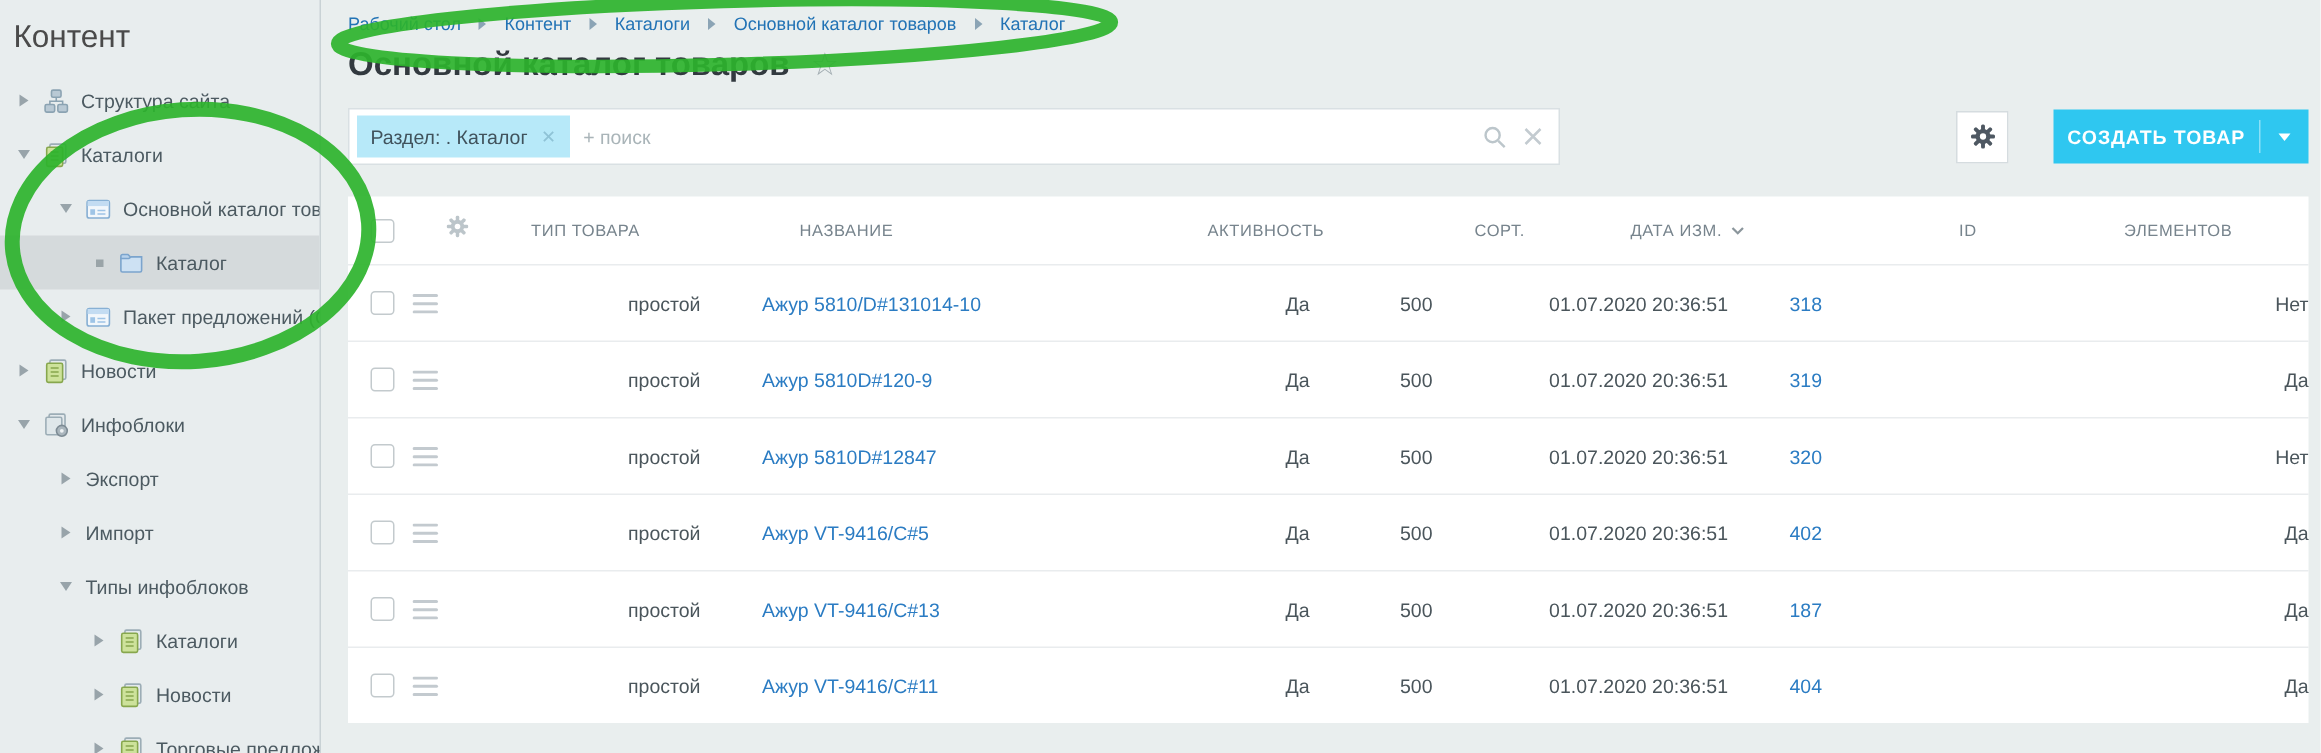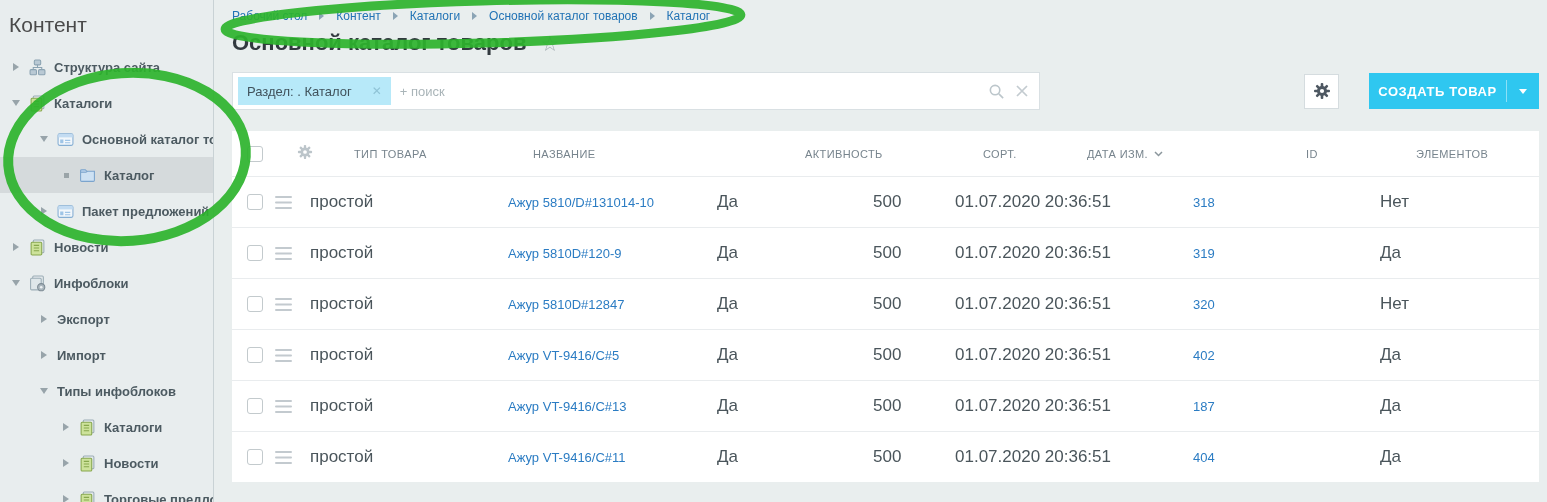--- a/index.html
+++ b/index.html
@@ -16,39 +16,39 @@
   .tree-item.selected { background:#d5dadc; }
   .lvl0 { padding-left:10px; }
   .lvl1 { padding-left:38px; }
   .lvl2 { padding-left:60px; }
   .tw { width:12px; display:flex; justify-content:center; flex:none; }
   .arr-right { width:0; height:0; border-left:6px solid #98a4aa; border-top:4px solid transparent; border-bottom:4px solid transparent; }
   .arr-down { width:0; height:0; border-top:6px solid #98a4aa; border-left:4px solid transparent; border-right:4px solid transparent; }
   .bullet { width:5px; height:5px; background:#9aa4a8; }
   .ticon { width:17px; height:17px; margin-left:7px; flex:none; }
   .ticon svg { width:17px; height:17px; display:block; }
-  .tlabel { margin-left:8px; font-size:13px; color:#4c5a61; white-space:nowrap;font-weight:bold; }
+  .tlabel { margin-left:8px; font-size:13px; color:#4c5a61; white-space:nowrap; }
   .noicon .tlabel { margin-left:7px; }
 
   
   .main { position:absolute; left:215px; top:0; right:0; bottom:0; }
 
   .breadcrumb { display:flex; align-items:center; gap:12px; padding:9px 0 0 17px; }
   .crumb { font-size:12px; color:#2273b5; cursor:pointer; white-space:nowrap; }
   .crumb-sep { width:0; height:0; border-left:5px solid #8ba4b5; border-top:4px solid transparent; border-bottom:4px solid transparent; }
 
   .title-row { display:flex; align-items:center; gap:14px; padding:7px 0 0 17px; }
   .page-title { font-size:22px; font-weight:700; color:#32393f; }
   .star { font-size:21px; color:#a3adb2; line-height:1; cursor:pointer; }
 
   .toolbar { display:flex; align-items:center; margin:16px 8px 0 17px; height:38px; }
   .filterbox { width:808px; height:38px; background:#fff; border:1px solid #d9e0e3;
                display:flex; align-items:center; padding:0 8px 0 5px; }
   .chip { background:#b7e9f9; height:28px; display:flex; align-items:center; padding:0 9px;
-          font-size:13px; color:#40525c; cursor:pointer;gap:11px; }
+          font-size:13px; color:#40525c; cursor:pointer; }
   .chip-x { margin-left:9px; color:#8fc3d6; font-size:12px; cursor:pointer; }
   .filter-input { flex:1; border:none; outline:none; background:transparent; margin-left:9px;
                   font-size:13px; color:#536067; font-family:"Liberation Sans",sans-serif; }
   .filter-input::placeholder { color:#a9b4b8; }
   .fi-icons { display:flex; align-items:center; gap:10px; margin-right:2px; }
   .fi-icons svg { display:block; cursor:pointer; }
 
   .gear-btn { margin-left:auto; width:35px; height:35px; background:#fff; border:1px solid #d5dcdf;
               display:flex; align-items:center; justify-content:center; cursor:pointer; }
   .create-btn { margin-left:30px; height:36px; width:170px; background:#2fc7f0; border:none;
@@ -58,21 +58,21 @@
   .create-caret-wrap { width:32px; display:flex; justify-content:center; }
   .create-caret { width:0; height:0; border-top:5px solid #fff; border-left:4px solid transparent; border-right:4px solid transparent; }
 
   
   .grid { margin:21px 8px 0 17px; background:#fff; }
   .grow { display:grid; grid-template-columns:28px 35px 157px 250px 156px 82px 197px 88px 140px 1fr;
           align-items:center; padding-left:15px; }
   .ghead { height:45px;gap:22px; }
   .ghead .hcell { font-size:11px; color:#77848d; letter-spacing:.4px; font-weight:400; cursor:pointer; }
   .gbody .grow { height:51px; border-top:1px solid #e9ecee; }
-  .cell { font-size:17px; color:#4a555b; }
+  .cell { font-size:13px; color:#4a555b;text-align:right; }
   .cell-link { font-size:13px; color:#2b7cc3; cursor:pointer;margin-left:41px; }
   .cbox { width:16px; height:16px; border:1px solid #c3cacd; border-radius:3px; background:#fff; cursor:pointer; }
   .burger { cursor:pointer; display:flex; }
   .sorthead { display:flex; align-items:center; gap:6px; }
 
   
   .annot { position:absolute; left:0; top:0; width:1547px; height:502px; pointer-events:none; z-index:40; }
 </style>
 </head>
 <body>

